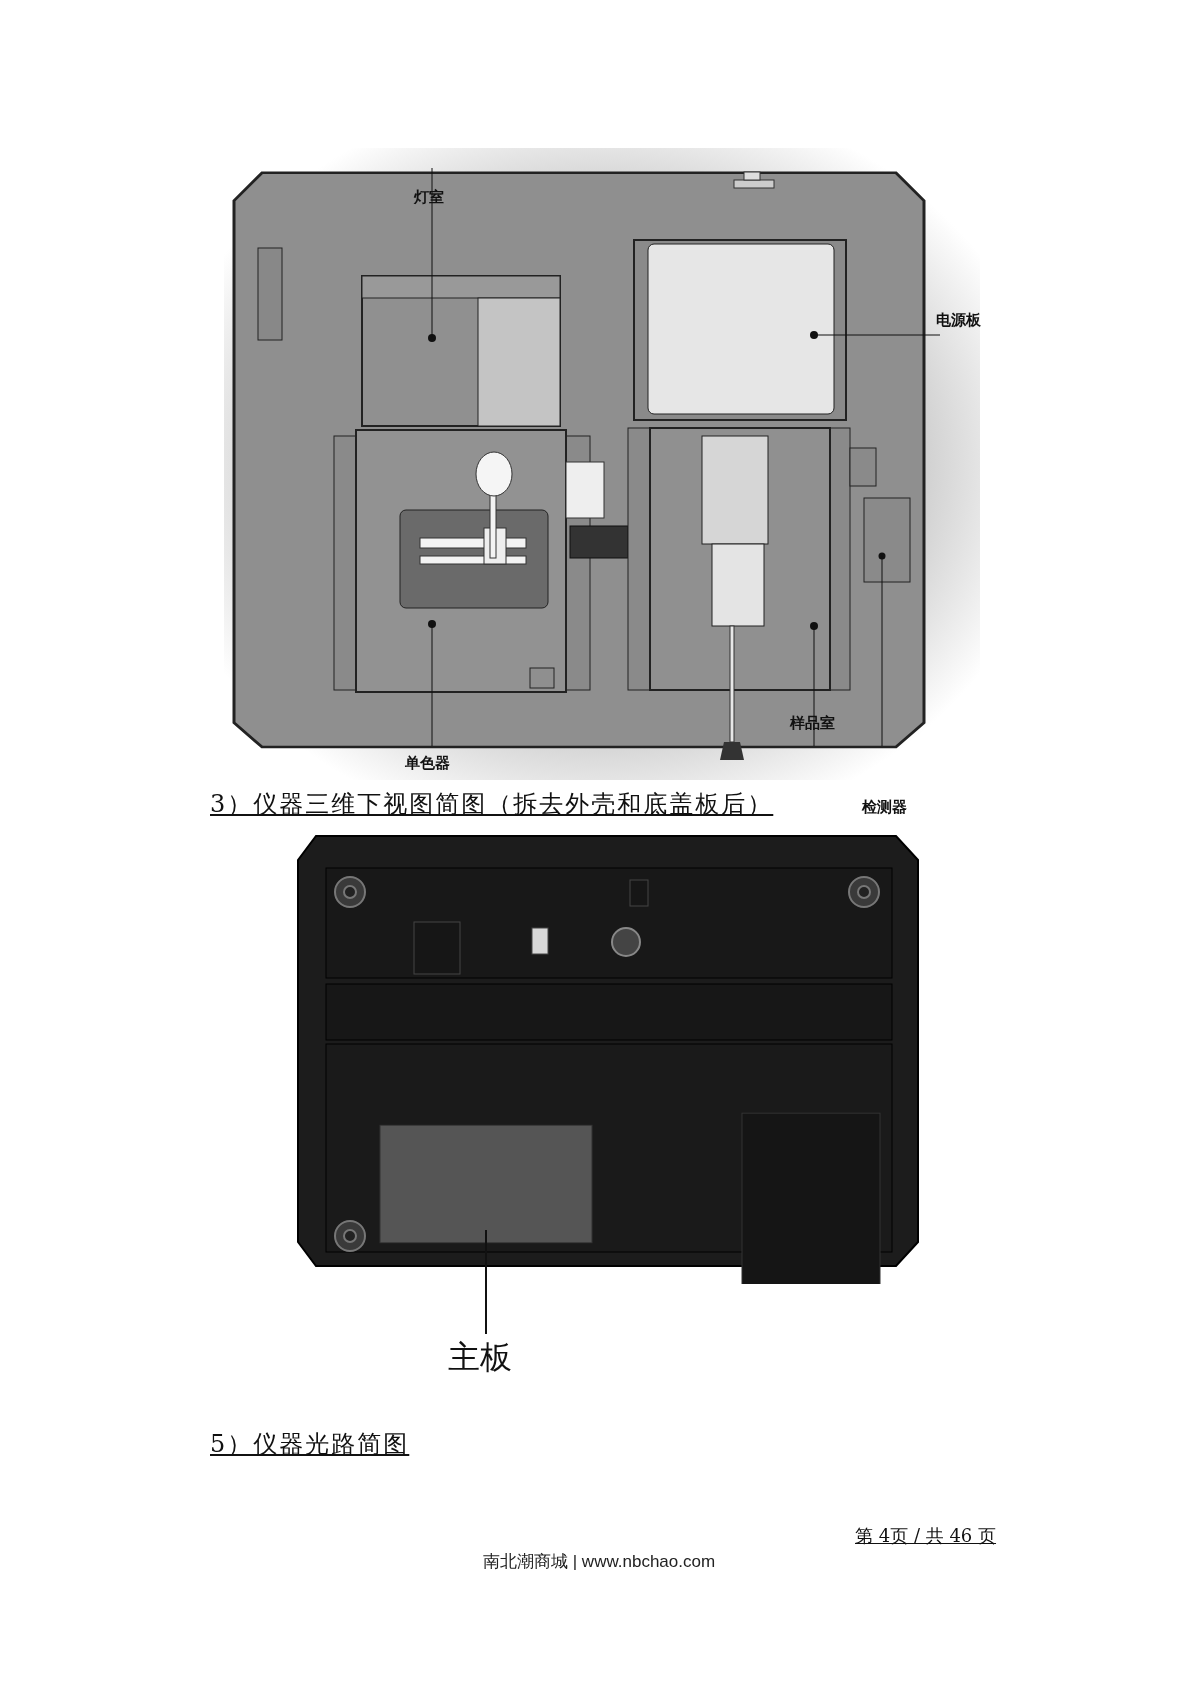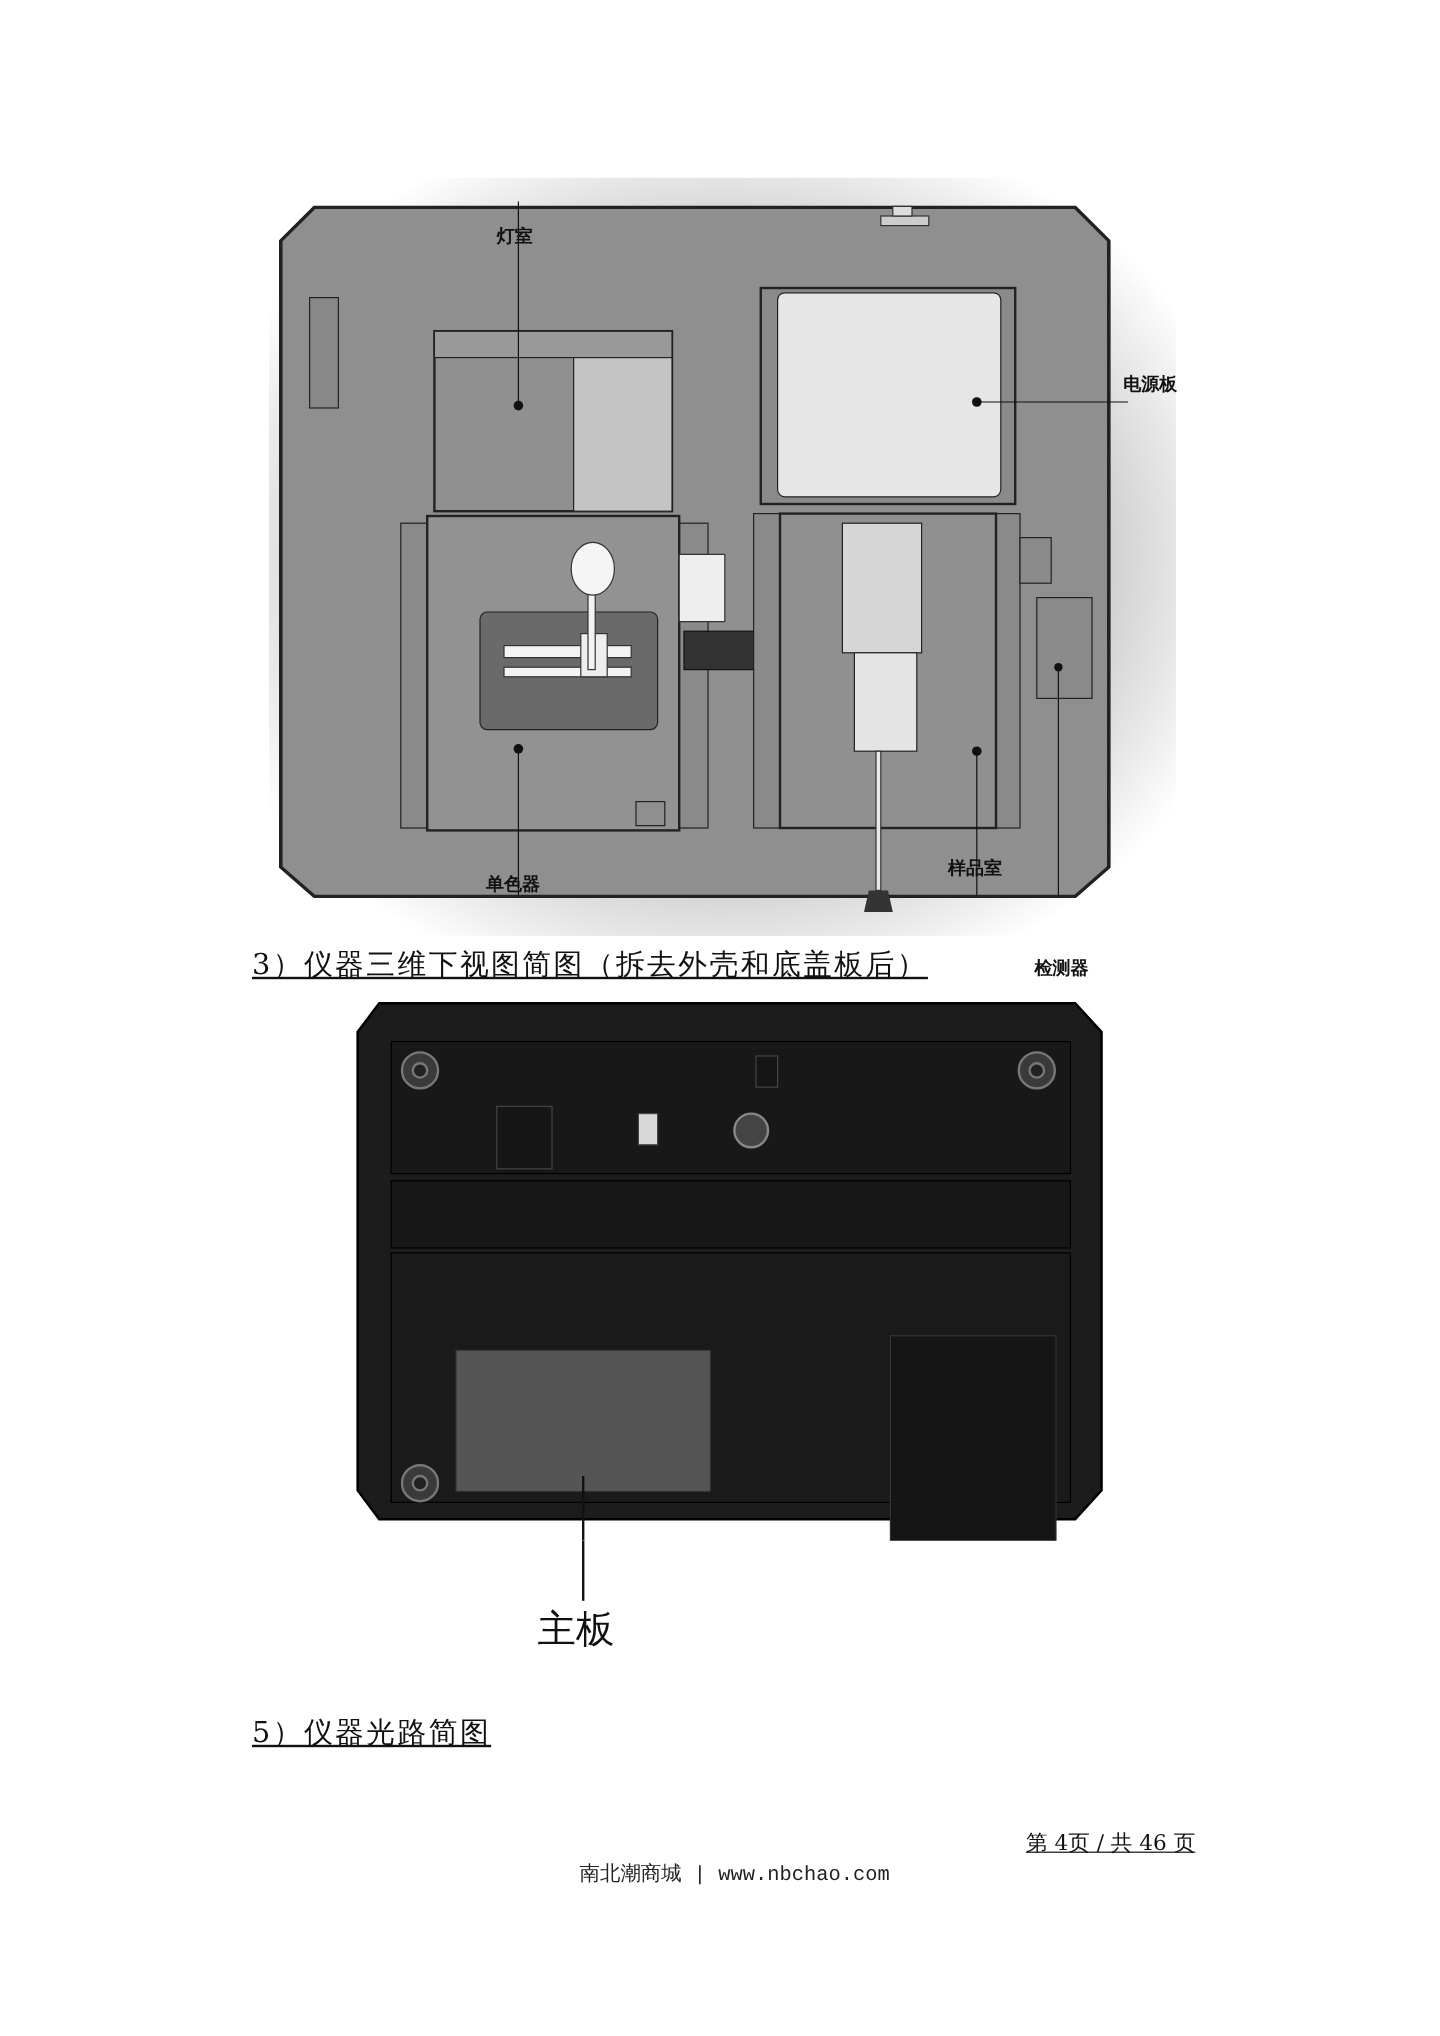--- a/index.html
+++ b/index.html
@@ -2,21 +2,21 @@
 <html><head>
   <meta charset="utf-8">
   <style>
     html, body { margin: 0; padding: 0; background: #ffffff; }
     body { width: 1200px; height: 1697px; position: relative; overflow: hidden;
            font-family: "DejaVu Serif", "Liberation Serif", serif; color: #111; }
     .abs { position: absolute; }
     .lbl-bold { font-family: "DejaVu Sans", "Liberation Sans", sans-serif; font-weight: bold; font-size: 15px; color: #111; white-space: nowrap; }
     .caption { font-family: "DejaVu Serif", "Liberation Serif", serif; font-size: 24px; letter-spacing: 2px; white-space: nowrap; color:#111;text-decoration:underline; }
     .footer-page { font-family: "DejaVu Serif", "Liberation Serif", serif; font-size: 18px; white-space: nowrap; }
-    .footer-site { font-family: Liberation Mono, monospace; font-size: 17px; white-space: nowrap; color:#222; }
+    .footer-site { font-family: Liberation Sans, sans-serif; font-size: 17px; white-space: nowrap; color:#222; }
     .big-label { font-family: "DejaVu Serif", "Liberation Serif", serif; font-size: 32px; white-space: nowrap; }
     svg { display:block; }
   </style>
 </head>
 <body>
 
 <div class="abs" style="left:224px; top:148px; width:756px; height:632px;">
   <svg width="756" height="632" viewBox="0 0 756 632">
     <defs>
       <radialGradient id="shadow" cx="50%" cy="50%" r="60%">
@@ -69,21 +69,21 @@
 
     <line x1="208" y1="20" x2="208" y2="190" stroke="#111" stroke-width="1"></line>
     <line x1="590" y1="187" x2="716" y2="187" stroke="#111" stroke-width="1"></line>
     <line x1="208" y1="476" x2="208" y2="598" stroke="#111" stroke-width="1"></line>
     <line x1="590" y1="478" x2="590" y2="598" stroke="#111" stroke-width="1"></line>
     <line x1="658" y1="408" x2="658" y2="598" stroke="#111" stroke-width="1"></line>
   </svg>
 </div>
 <div class="abs lbl-bold" style="left:414px; top:152px;margin-top:36px;">灯室</div>
 <div class="abs lbl-bold" style="left:936px; top:311px;">电源板</div>
-<div class="abs lbl-bold" style="left:405px; top:728px;">单色器</div>
+<div class="abs lbl-bold" style="left:405px; top:754px;">单色器</div>
 <div class="abs lbl-bold" style="left:790px; top:714px;">样品室</div>
 <div class="abs lbl-bold" style="left:862px; top:798px;">检测器</div>
 
 <div class="abs caption" style="left:210px; top:788px;">3）仪器三维下视图简图（拆去外壳和底盖板后）</div>
 
 <div class="abs" style="left:296px; top:834px; width:624px; height:450px;">
   <svg width="624" height="450" viewBox="0 0 624 450">
     <polygon points="20,2 600,2 622,26 622,408 600,432 20,432 2,408 2,26" fill="#1c1c1c" stroke="#000" stroke-width="2"></polygon>
     <rect x="30" y="34" width="566" height="110" fill="#181818" stroke="#000"></rect>
     <rect x="30" y="150" width="566" height="56" fill="#171717" stroke="#000"></rect>

